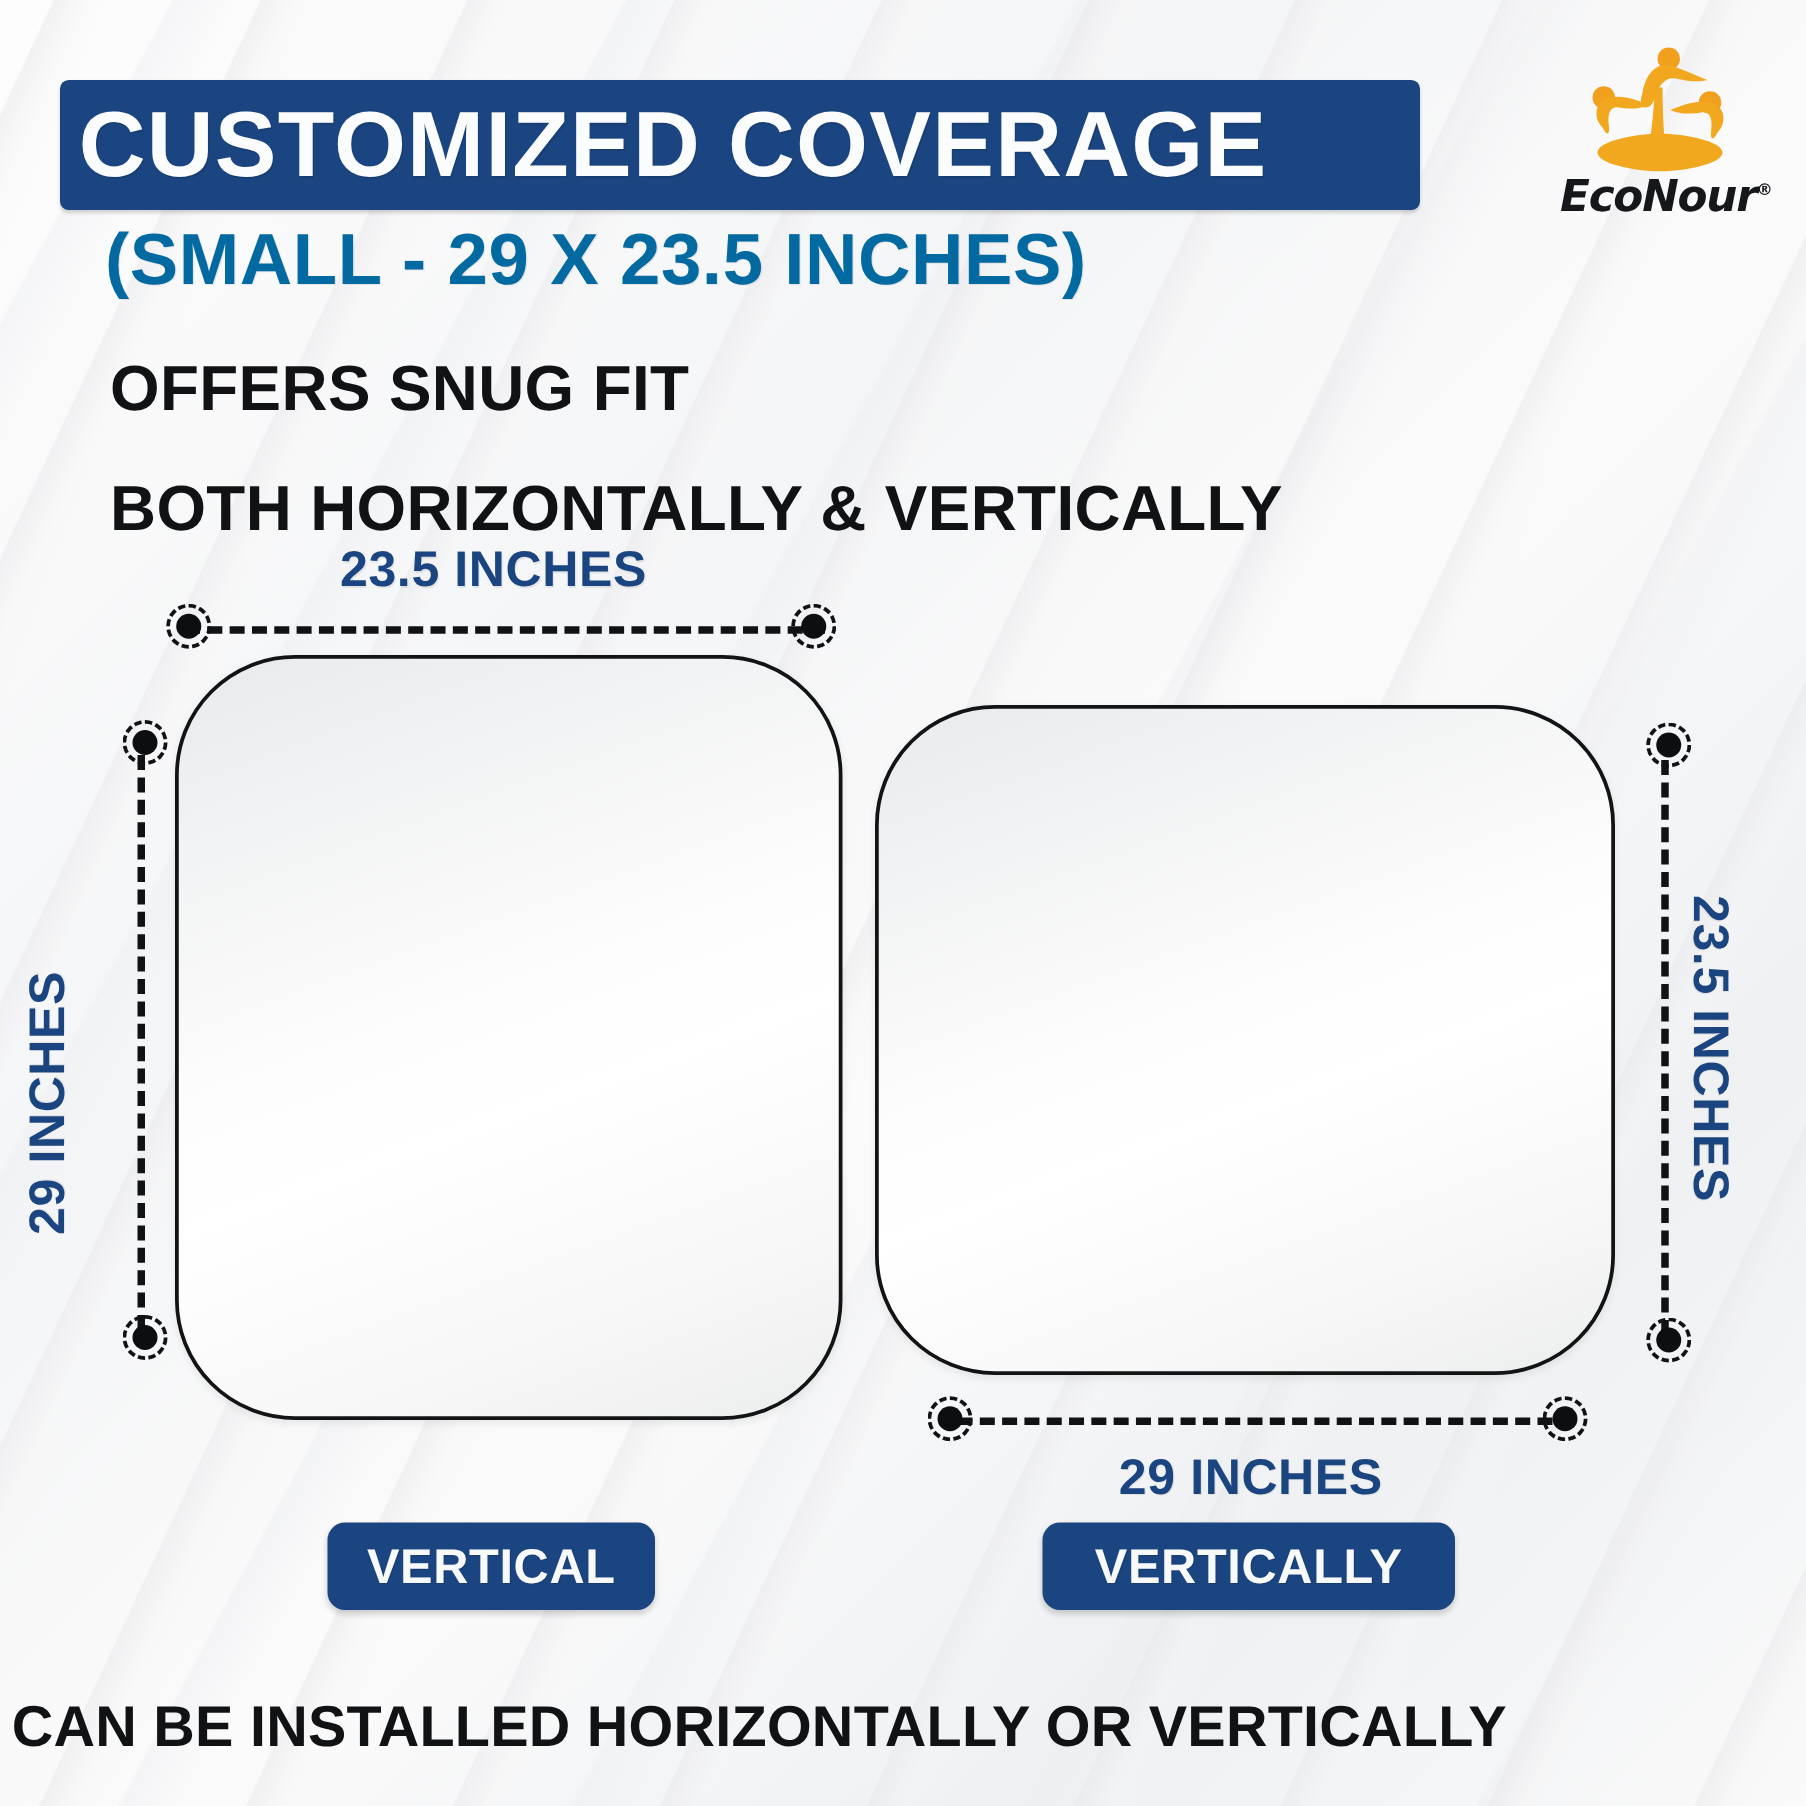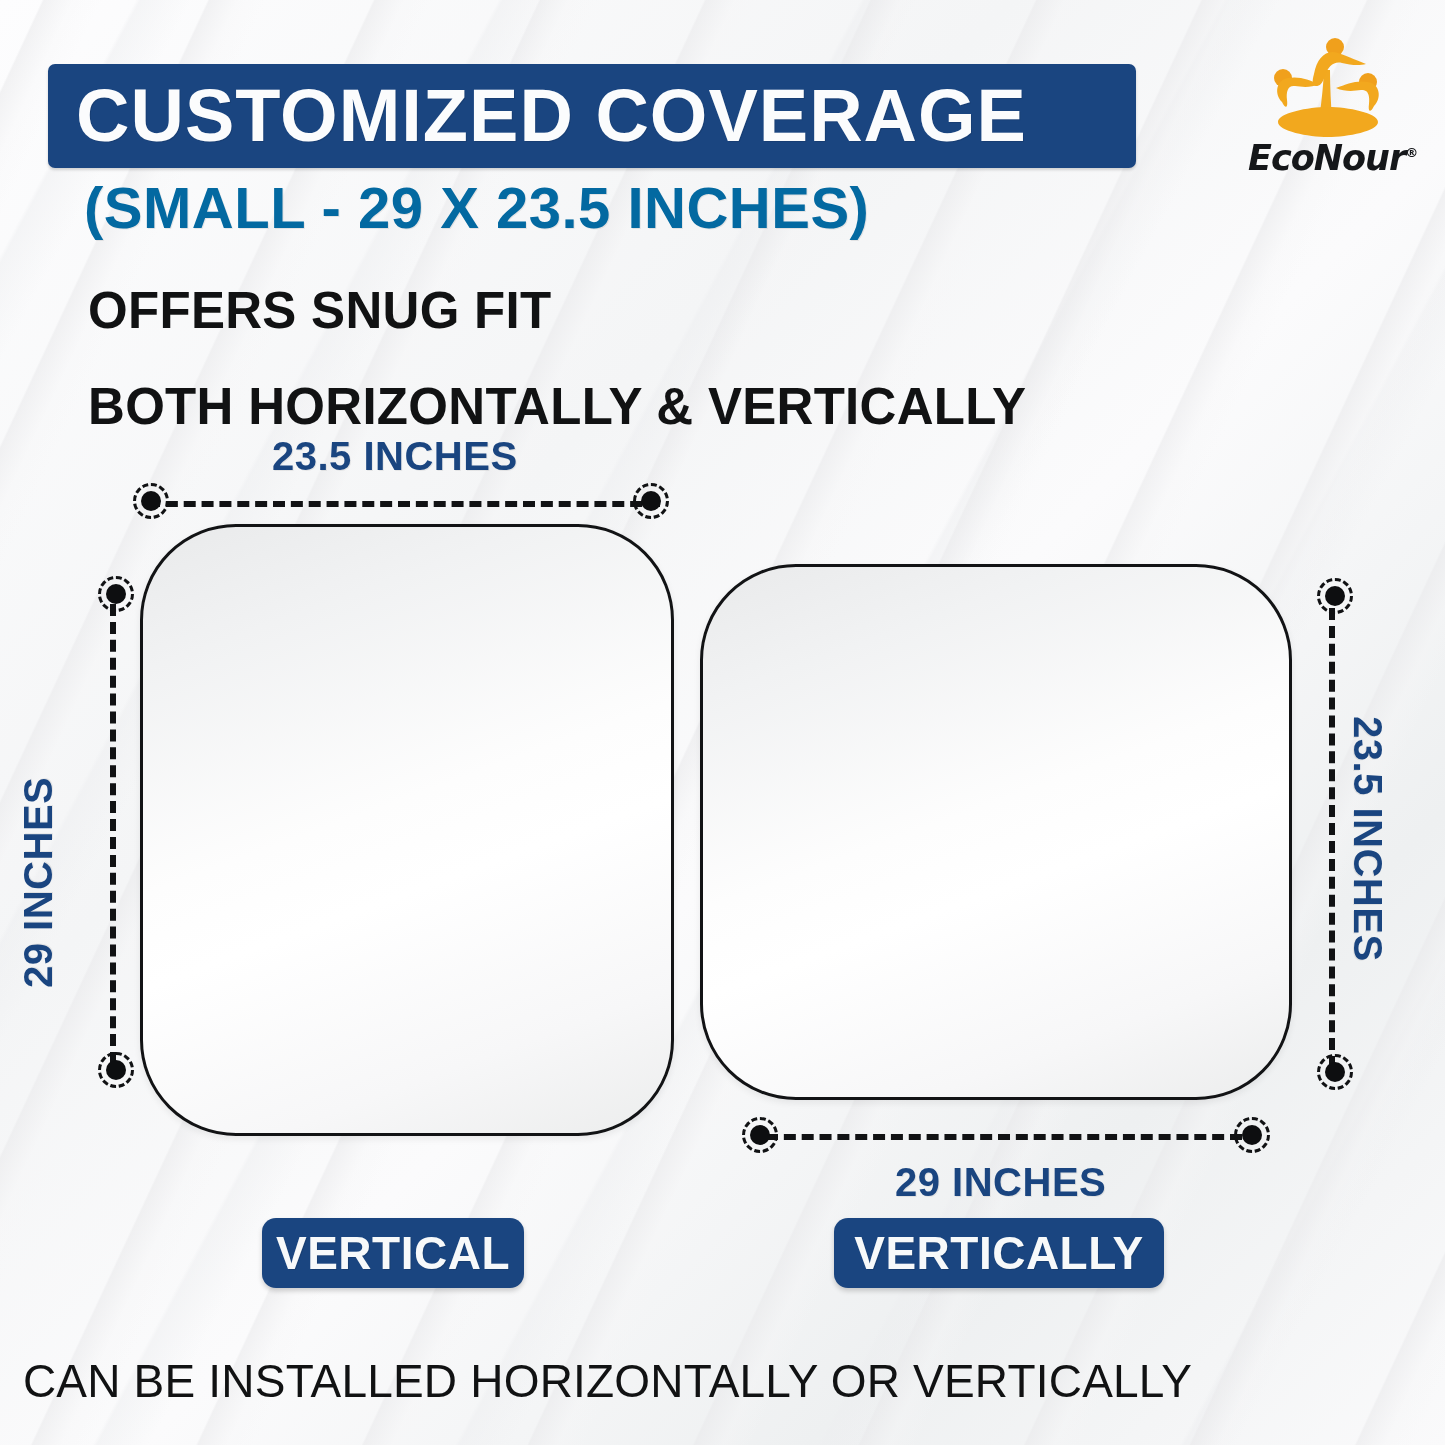--- a/index.html
+++ b/index.html
@@ -30,21 +30,21 @@
 
   
   #title-banner{
     position:absolute;left:48px;top:64px;width:1088px;height:104px;
     background:#1a4580;border-radius:7px;
     box-shadow:0 2px 3px rgba(0,0,0,.16);
     display:flex;align-items:center;
   }
   #title-banner .txt{
     color:#fbfcfd;font-size:74px;font-weight:bold;letter-spacing:1px;
-    padding-left:28px;line-height:1;white-space:nowrap;
+    padding-left:15px;line-height:1;white-space:nowrap;
     transform:scaleX(1.0);
     text-shadow:1px 1px 0 rgba(0,0,0,.10);
   }
   #subtitle{
     position:absolute;left:84px;top:179px;
     color:#0369a1;font-size:58px;font-weight:bold;letter-spacing:.5px;
     white-space:nowrap;line-height:1;
     text-shadow:1px 1px 0 rgba(0,0,0,.08);
   }
   .sub-line{
@@ -103,31 +103,31 @@
   .rot-ccw{transform:rotate(-90deg);transform-origin:left bottom;}
   .rot-cw{transform:rotate(90deg);transform-origin:left top;}
 
   
   .orient-btn{
     position:absolute;background:#1a4580;border-radius:14px;
     display:flex;align-items:center;justify-content:center;
     box-shadow:0 3px 5px rgba(0,0,0,.18);
   }
   .orient-btn span{
-    color:#f7f9fa;font-size:46px;font-weight:bold;letter-spacing:.5px;
+    color:#f7f9fa;font-size:39px;font-weight:bold;letter-spacing:.5px;
     white-space:nowrap;line-height:1;
     text-shadow:1px 1px 0 rgba(0,0,0,.12);
   }
   #btn-vertical{left:262px;top:1218px;width:262px;height:70px;}
   #btn-horizontal{left:834px;top:1218px;width:330px;height:70px;}
 
   
   #footer-caption{
     position:absolute;left:0;top:1358px;width:1215px;text-align:center;
-    color:#111213;font-size:46px;font-weight:normal;letter-spacing:.2px;
+    color:#111213;font-size:46px;font-weight:bold;letter-spacing:.2px;
     white-space:nowrap;line-height:1;
   }
 </style>
 </head>
 <body>
 
 <div id="bg-texture"></div>
 
 <div id="title-banner">
   <div class="txt">CUSTOMIZED COVERAGE</div>

